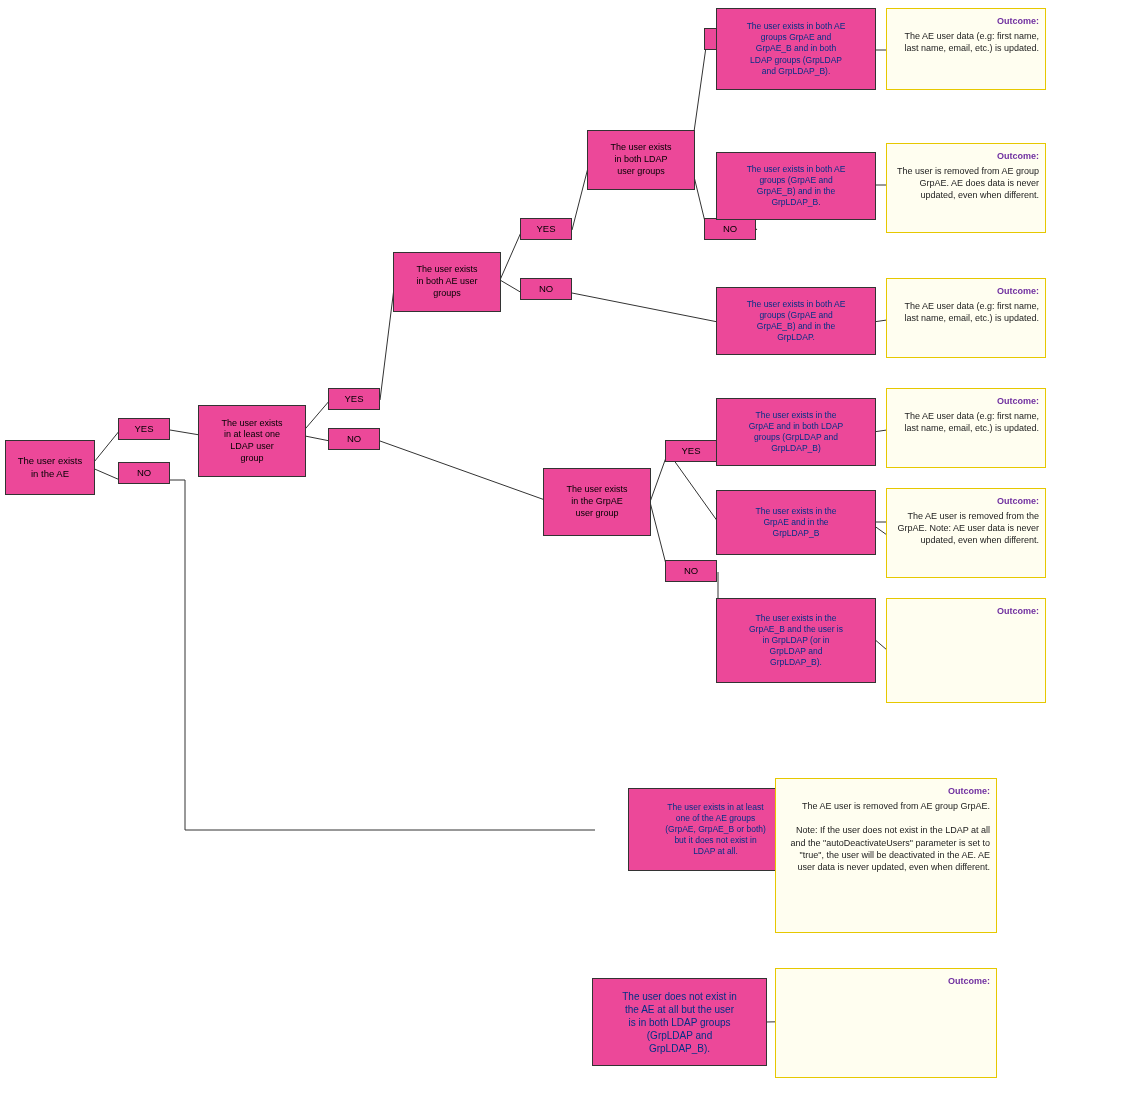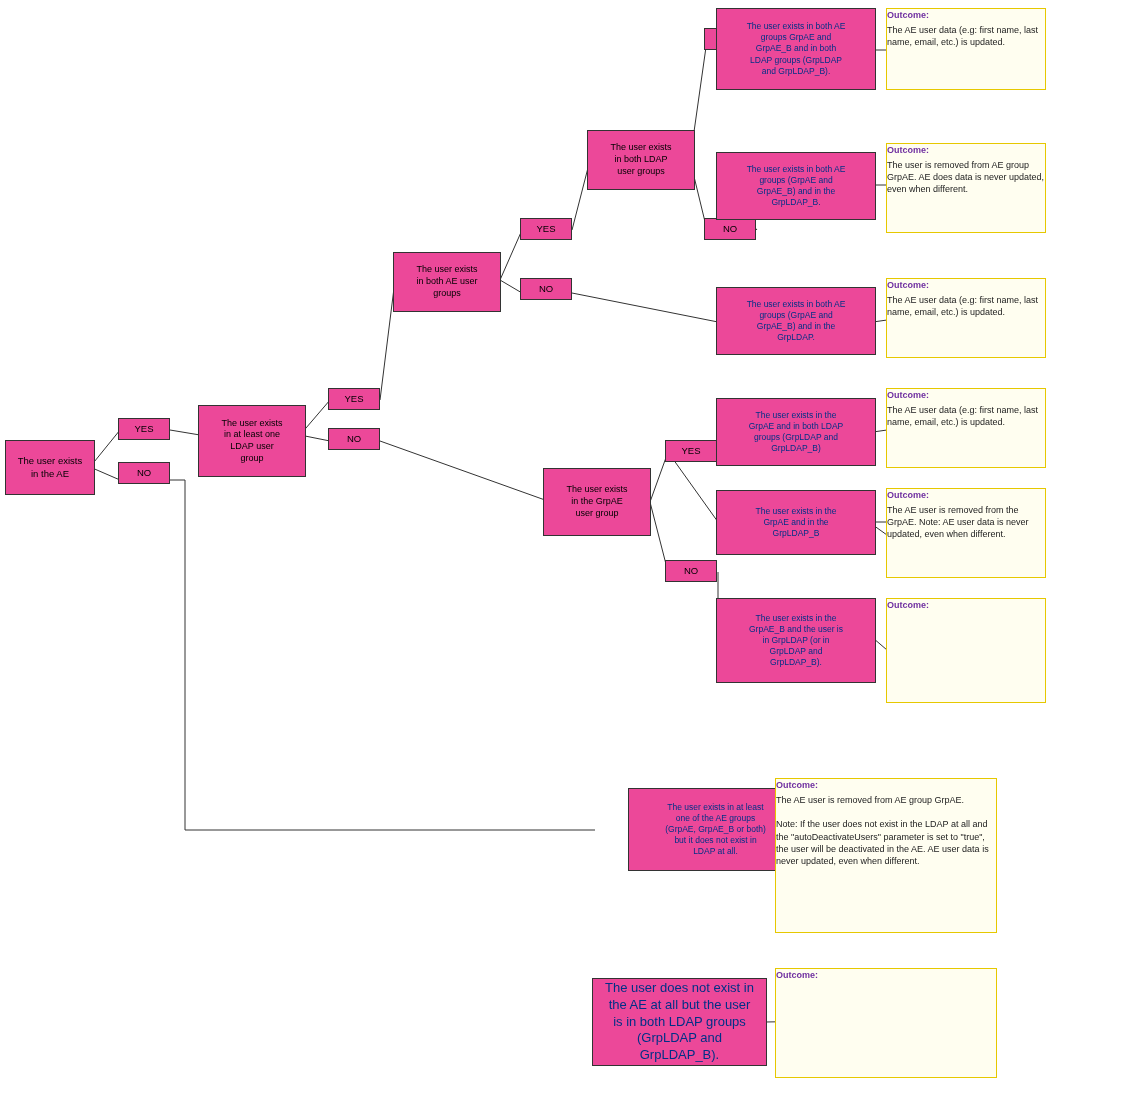--- a/index.html
+++ b/index.html
@@ -25,22 +25,22 @@
       align-items: center;
       justify-content: center;
       padding: 4px;
       font-size: 9.5px;
       line-height: 1.3;
     }
     .outcome-box {
       position: absolute;
       border: 1px solid #e6c800;
       background: #fffef0;
-      text-align: left;
-      padding: 0;
+      text-align: right;
+      padding: 6px;
       font-size: 9px;
       line-height: 1.35;
       color: #222;
     }
     .outcome-box .outcome-title {
       color: #7030a0;
       font-weight: bold;
       margin-bottom: 3px;
     }
     svg.lines {
@@ -170,21 +170,21 @@
   </div>
 
   <div class="box" style="left:716px; top:598px; width:160px; height:85px; font-size:8.5px; color:#003087;">
     The user exists in the<br>GrpAE_B and the user is<br>in GrpLDAP (or in<br>GrpLDAP and<br>GrpLDAP_B).
   </div>
 
   <div class="box" style="left:628px; top:788px; width:175px; height:83px; font-size:8.5px; color:#003087;">
     The user exists in at least<br>one of the AE groups<br>(GrpAE, GrpAE_B or both)<br>but it does not exist in<br>LDAP at all.
   </div>
 
-  <div class="box" style="left:592px; top:978px; width:175px; height:88px; font-size:13px; color:#003087;">
+  <div class="box" style="left:592px; top:978px; width:175px; height:88px; font-size:10px; color:#003087;">
     The user does not exist in<br>the AE at all but the user<br>is in both LDAP groups<br>(GrpLDAP and<br>GrpLDAP_B).
   </div>
 
   <div class="outcome-box" style="left:886px; top:8px; width:160px; min-height:82px;">
     <div class="outcome-title">Outcome:</div>
     <span>The AE user data (e.g: first name, last name, email, etc.) is updated.</span>
   </div>
 
   <div class="outcome-box" style="left:886px; top:143px; width:160px; min-height:90px;">
     <div class="outcome-title">Outcome:</div>

